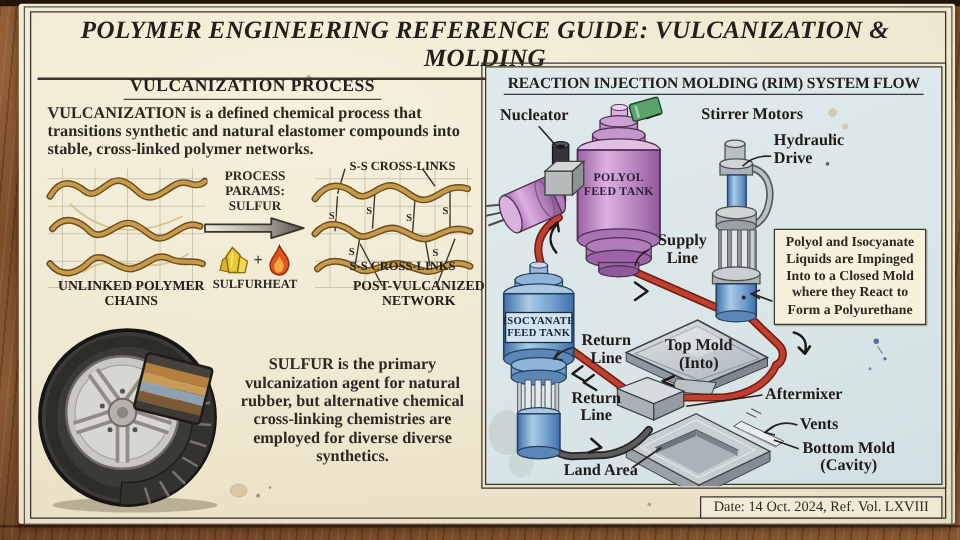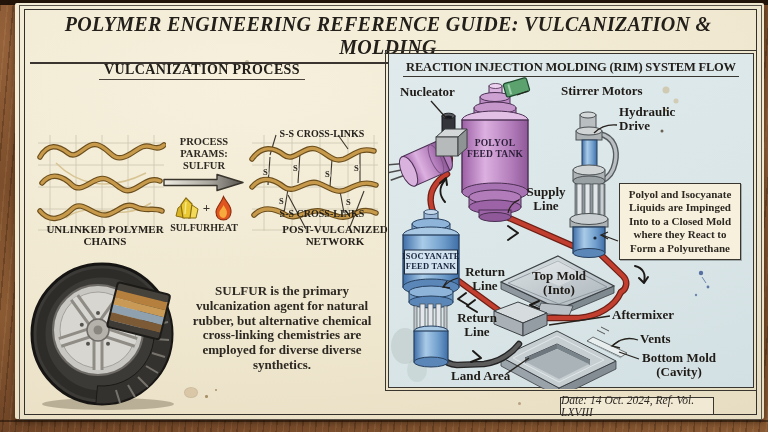--- a/index.html
+++ b/index.html
@@ -47,23 +47,23 @@
     color:#23201b;border-bottom:1.5px solid #39352f;padding:0 3px 1px;white-space:nowrap;}
   .rim-svg{position:absolute;left:0;top:0;width:366px;height:335px;}
   .rlbl{position:absolute;font-weight:bold;font-size:13px;color:#1f1b17;line-height:1.05;}
   .ctr{text-align:center;}
   .tanklbl{position:absolute;font-weight:bold;text-align:center;line-height:1.15;letter-spacing:.2px;}
   .polyol-lbl{left:74px;top:84px;width:64px;font-size:9.5px;color:#2b1f38;}
   .iso-lbl{left:12px;top:198px;width:60px;font-size:8.5px;color:#16233c;}
   .info-box{position:absolute;left:230px;top:129px;width:122px;box-sizing:border-box;
     padding:4px 4px;background:#f7f0dc;border:1.5px solid #39352f;box-shadow:1px 1px 0 rgba(0,0,0,.25);
     font-size:11px;font-weight:bold;color:#2c2822;text-align:center;line-height:1.22;}
-  .date-box{position:absolute;left:560px;top:397px;width:154px;height:18px;box-sizing:border-box;
+  .date-box{position:absolute;left:560px;top:397px;width:194px;height:18px;box-sizing:border-box;
     border:1.2px solid #3a352f;display:flex;align-items:center;justify-content:center;
-    font-style:italic;font-size:11.5px;color:#2e2a24;background:rgba(246,240,222,.6);}
+    font-size:11.5px;color:#2e2a24;background:rgba(246,240,222,.6);}
   .stain{position:absolute;border-radius:50%;pointer-events:none;}
 </style>
 </head>
 <body>
 
 <div class="scene">
   <div class="wood-top"></div>
   <div class="wood-seam"></div>
 
   <div class="paper">
@@ -80,20 +80,21 @@
   <div class="frame frame-inner"></div>
 
   <div class="title-wrap">
     <span class="title">POLYMER ENGINEERING REFERENCE GUIDE: VULCANIZATION &amp; MOLDING</span>
   </div>
 
   <section class="panel-left">
     <div class="panel-heading">
       <span>VULCANIZATION PROCESS</span>
     </div>
+    <p class="intro">VULCANIZATION is a defined chemical process that transitions synthetic and natural elastomer compounds into stable, cross-linked polymer networks.</p>
 
     <svg class="svgabs" style="left:16px;top:81px;" width="130" height="100" viewBox="0 0 130 100">
       <path d="M2,10H128 M2,32H128 M2,54H128 M2,76H128 M2,97H128 M14,2V98 M40,2V98 M66,2V98 M92,2V98 M118,2V98" stroke="#ccc6b1" stroke-width="0.8" fill="none"></path>
       <path d="M20,30 C40,50 70,60 110,40" stroke="#d8c493" stroke-width="1.5" fill="none"></path>
       <path d="M30,85 C55,65 80,92 115,70" stroke="#d8c493" stroke-width="1.5" fill="none"></path>
       <g fill="none" stroke-linecap="round">
         <path d="M4,24 C12,10 22,12 32,20 C42,28 50,8 62,12 C74,16 76,28 88,24 C100,20 104,10 116,14 C122,16 126,14 128,12" stroke="#6b4e1d" stroke-width="5.5"></path>
         <path d="M4,24 C12,10 22,12 32,20 C42,28 50,8 62,12 C74,16 76,28 88,24 C100,20 104,10 116,14 C122,16 126,14 128,12" stroke="#c79a4b" stroke-width="3.2"></path>
         <path d="M6,50 C16,38 28,44 36,52 C46,62 58,42 70,46 C82,50 86,62 98,56 C108,51 114,44 124,48" stroke="#6b4e1d" stroke-width="5.5"></path>
         <path d="M6,50 C16,38 28,44 36,52 C46,62 58,42 70,46 C82,50 86,62 98,56 C108,51 114,44 124,48" stroke="#c79a4b" stroke-width="3.2"></path>

